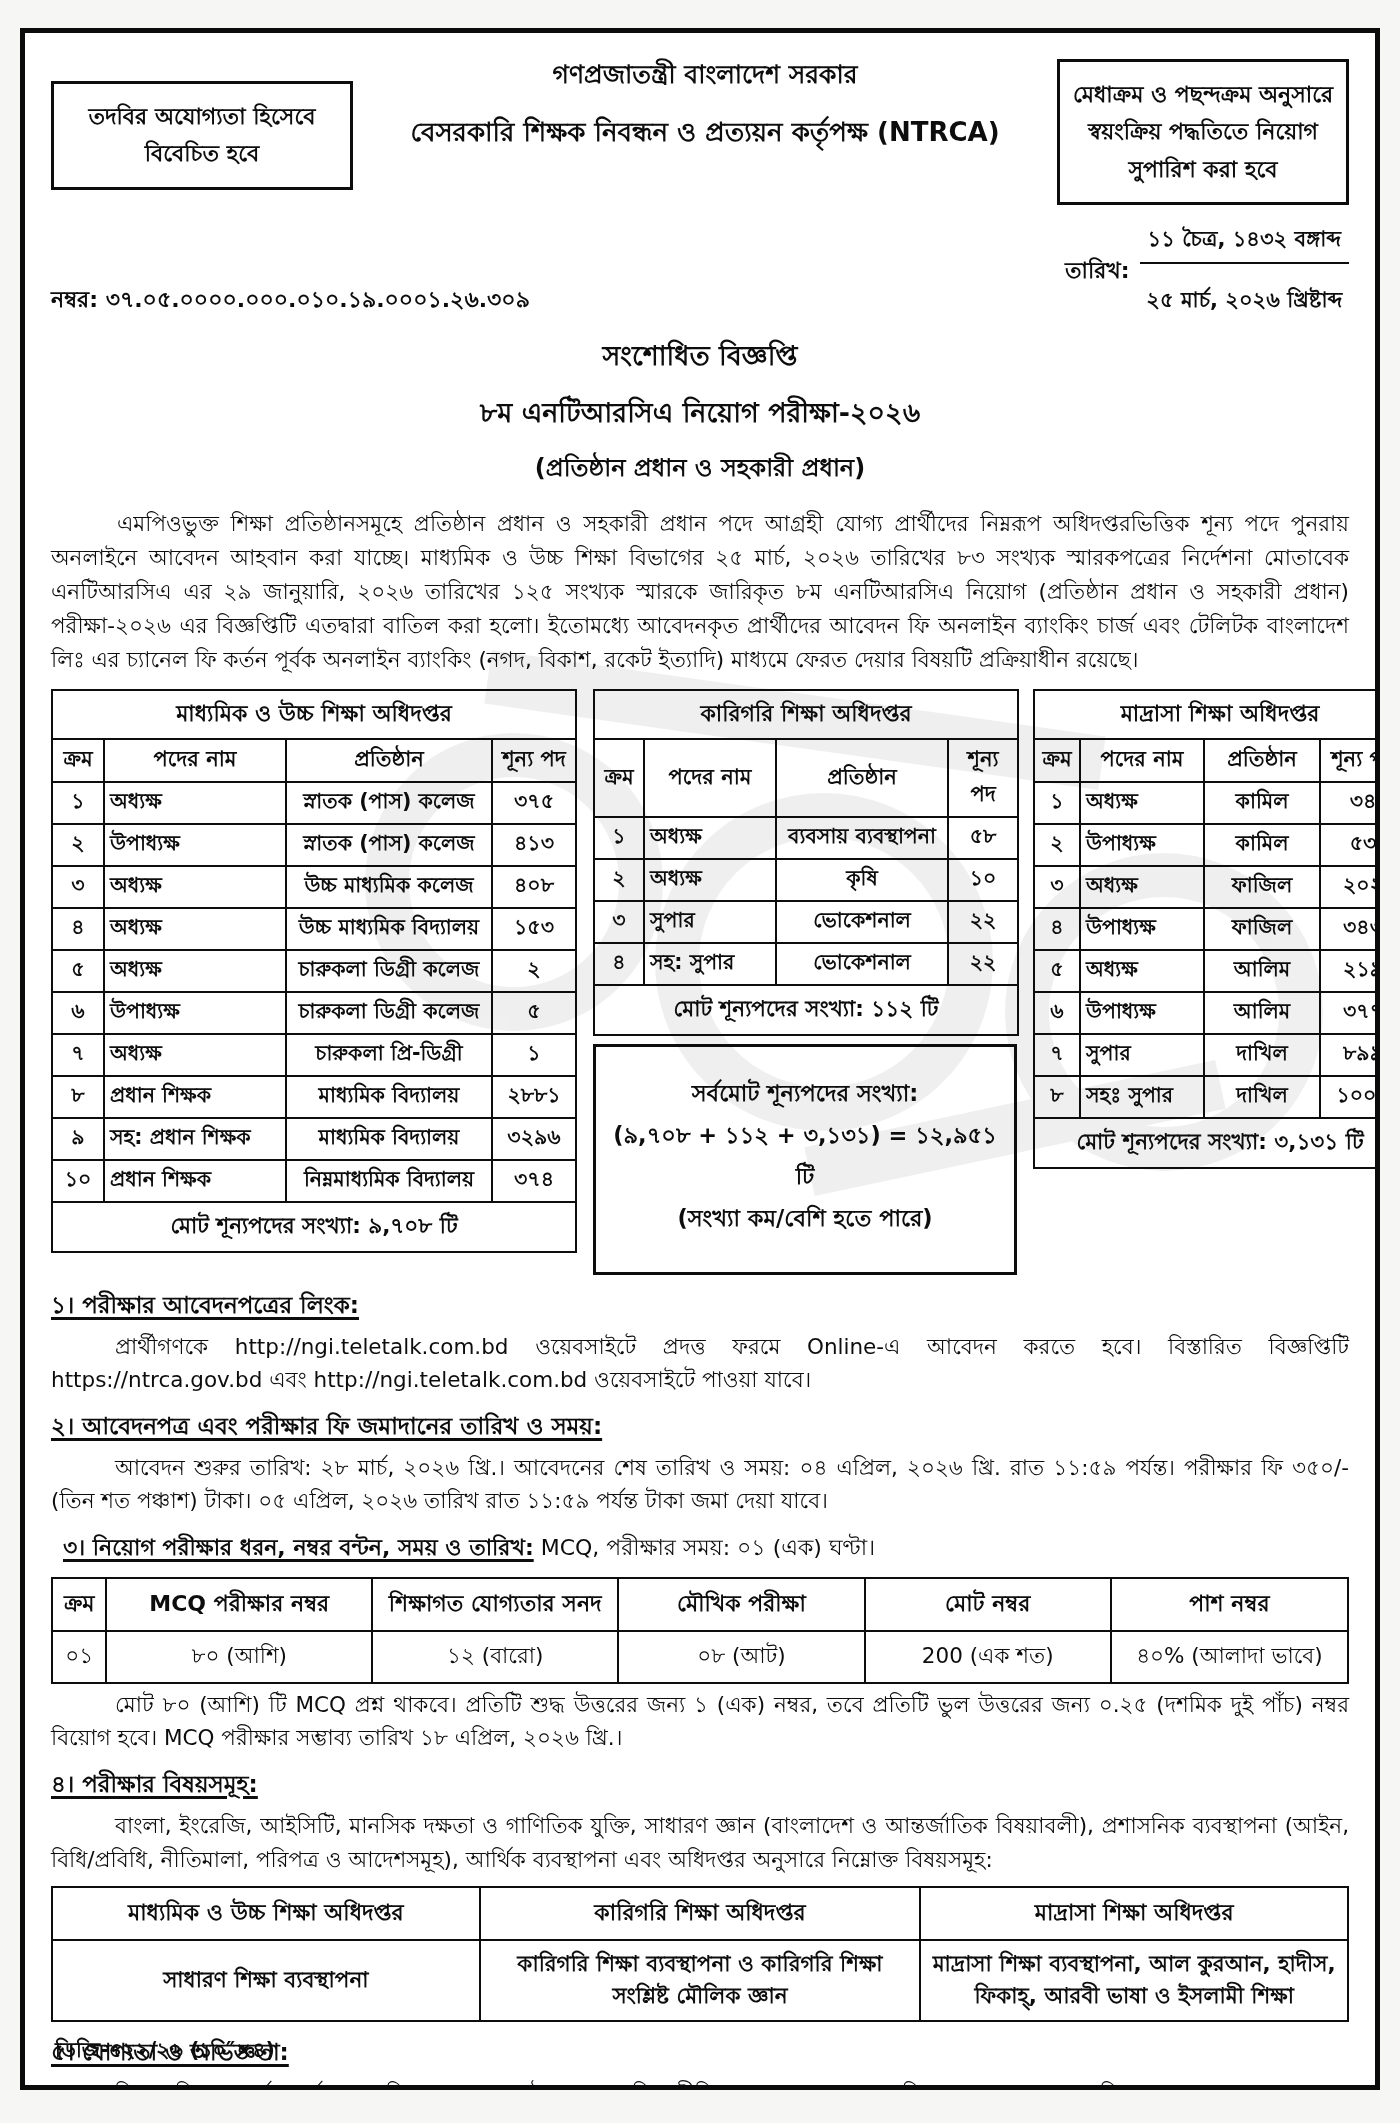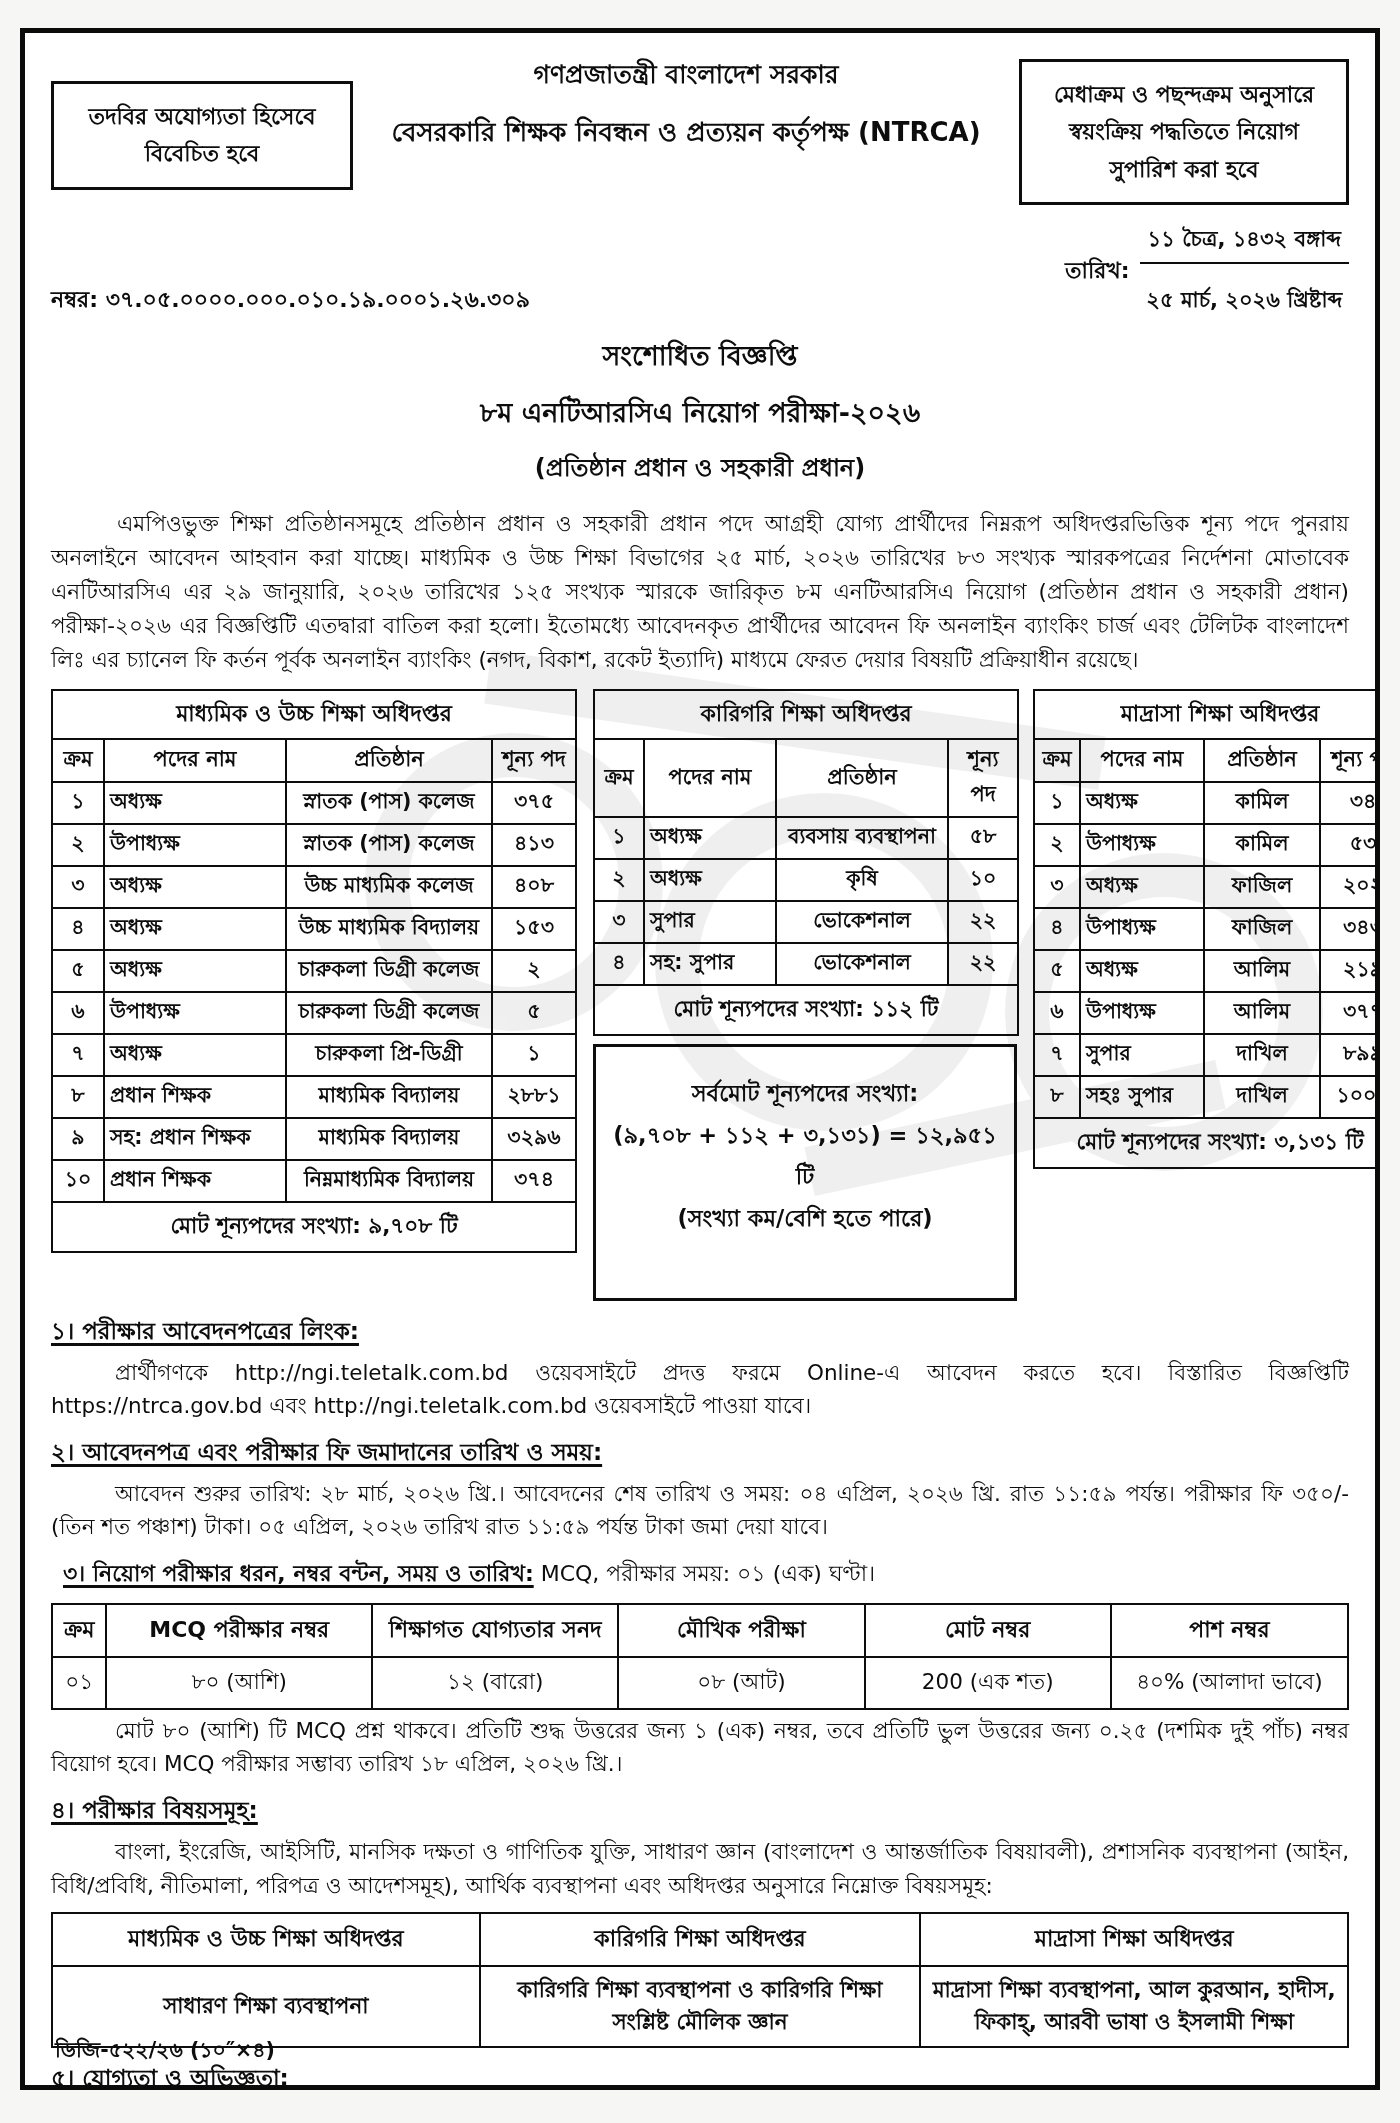--- a/index.html
+++ b/index.html
@@ -15,21 +15,21 @@
   .wm-r2{width:250px;height:250px;left:330px;top:120px;}
   .wm-r3{width:230px;height:230px;left:680px;top:180px;}
   .wm-bar{position:absolute;background:#000;}
   .wm-b1{width:620px;height:54px;left:160px;top:20px;transform:rotate(8deg);}
   .wm-b2{width:420px;height:50px;left:480px;top:430px;transform:rotate(-12deg);}
 
   
   .header{display:flex;justify-content:space-between;align-items:flex-start;}
   .stamp{border:3px solid #0d0d0d;font-weight:bold;text-align:center;font-size:22px;line-height:1.7;padding:14px 10px;box-sizing:border-box;}
   .stamp-left{width:302px;margin-top:36px;}
-  .stamp-right{width:330px;margin-top:14px;}
+  .stamp-right{width:292px;margin-top:14px;}
   .head-center{text-align:center;font-weight:bold;padding-top:10px;}
   .hc1{font-size:25px;}
   .hc2{font-size:26px;margin-top:14px;}
   .hc3{font-size:28px;margin-top:10px;letter-spacing:1px;}
 
   
   .memo-row{display:flex;justify-content:space-between;align-items:flex-end;margin-top:18px;font-weight:bold;font-size:22px;}
   .date-wrap{display:flex;align-items:center;gap:10px;font-size:22px;}
   .date-frac{text-align:center;font-size:21px;}
   .date-top{padding:0 8px 4px;border-bottom:2px solid #0d0d0d;}
@@ -47,21 +47,21 @@
   .tables-row{display:flex;gap:16px;align-items:flex-start;margin-top:12px;}
   table.vac{border-collapse:collapse;table-layout:fixed;}
   .vac th,.vac td{border:2px solid #0d0d0d;padding:3px 5px;text-align:center;font-size:20.5px;overflow:hidden;}
   .vac .title-cell{font-size:22px;font-weight:bold;padding:5px;}
   .vac thead th{font-weight:bold;font-size:21px;}
   .vac tbody td{font-weight:bold;}
   .vac tbody td:nth-child(2){text-align:left;}
   .vac tfoot td{font-weight:bold;font-size:21.5px;padding:6px;}
   .col-tech{width:424px;}
   .grand-box{border:3px solid #0d0d0d;margin-top:8px;text-align:center;font-weight:bold;font-size:22.5px;
-             padding:26px 6px 58px;line-height:1.85;box-sizing:border-box;}
+             padding:26px 6px 32px;line-height:1.85;box-sizing:border-box;}
 
   
   .sec-title{font-weight:bold;font-size:23px;margin-top:12px;text-decoration:underline;text-decoration-thickness:2.5px;text-underline-offset:4px;}
   .sec-body{font-size:21.5px;line-height:1.55;text-align:justify;text-indent:64px;margin-top:4px;}
   .sec-line{margin-top:12px;font-size:22px;}
   .sec-line .ul{font-weight:bold;text-decoration:underline;text-decoration-thickness:2.5px;text-underline-offset:4px;margin-left:12px;}
 
   
   table.wide{border-collapse:collapse;width:100%;table-layout:fixed;margin-top:10px;}
   .wide th,.wide td{border:2px solid #0d0d0d;text-align:center;padding:7px 6px;font-size:21.5px;}

